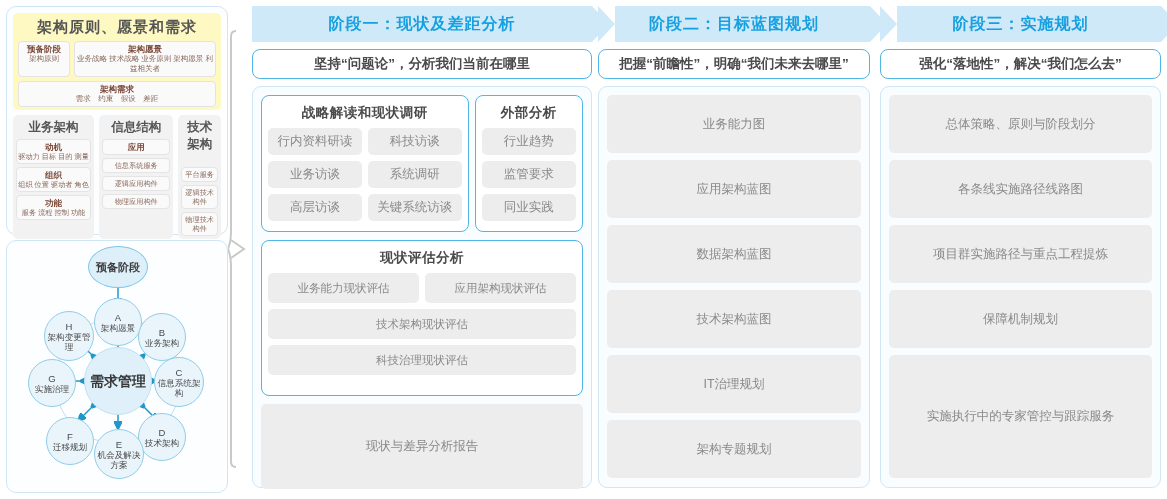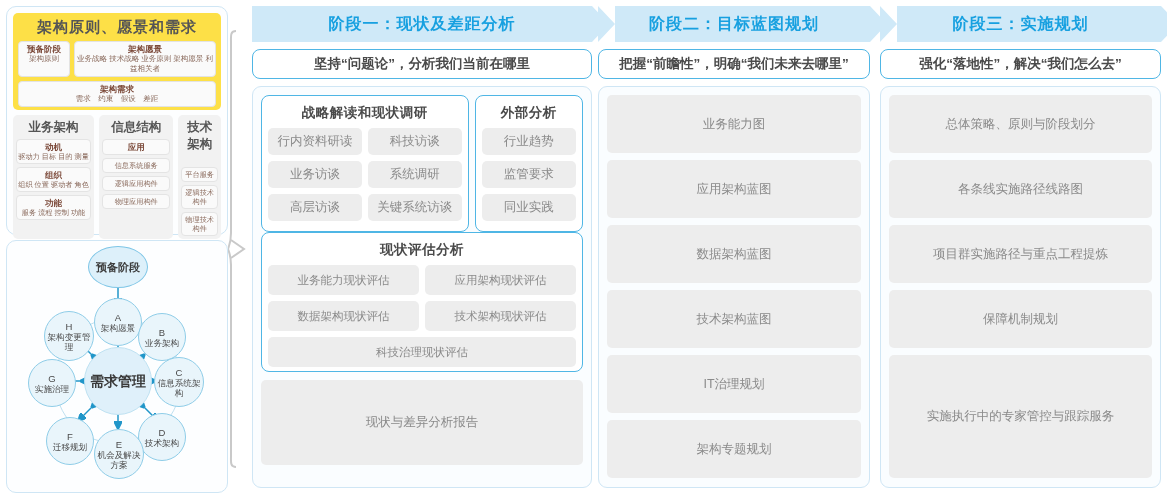--- a/index.html
+++ b/index.html
@@ -12,21 +12,21 @@
 
   
   .left-col{position:absolute;left:6px;top:6px;width:222px;height:487px;}
   .lpanel{
     background:#fdfeff;border:1px solid #cfe6f5;border-radius:10px;
     box-sizing:border-box;
   }
   .lpanel-top{position:absolute;left:0;top:0;width:222px;height:229px;padding:6px;}
   .lpanel-bot{position:absolute;left:0;top:234px;width:222px;height:253px;}
 
-  .grp{background:#fde047;border-radius:5px;padding:4px;margin-bottom:5px;}
+  .grp{background:#fef9c3;border-radius:5px;padding:4px;margin-bottom:5px;}
   .grp-title{
     text-align:center;font-weight:bold;color:#555;letter-spacing:1px;
   }
   .t18{font-size:15px;}
   .cell{
     background:#fafafa;border:1px solid #e3e3e3;border-radius:4px;
     text-align:center;color:#7a5c4e;box-sizing:border-box;
   }
   .cell-h{font-weight:bold;font-size:8.5px;line-height:10px;color:#7c4a3a;}
   .cell-s{font-size:7.5px;line-height:10px;color:#8a6a5c;}
@@ -324,29 +324,28 @@
         <div class="inner-card" style="flex:1;">
           <div class="inner-title">外部分析</div>
           <div class="stack">
             <div class="chip" style="height:27px;">行业趋势</div>
             <div class="chip" style="height:27px;">监管要求</div>
             <div class="chip" style="height:27px;">同业实践</div>
           </div>
         </div>
       </div>
 
-      <div class="inner-card" style="height:140px;">
+      <div class="inner-card" style="margin-top:8px;height:156px;">
         <div class="inner-title">现状评估分析</div>
         <div class="stack">
           <div class="grid2">
             <div class="chip sm" style="height:30px;">业务能力现状评估</div>
             <div class="chip sm" style="height:30px;">应用架构现状评估</div>
           </div>
           <div class="grid2">
-            <div class="chip sm" style="height:30px;">数据架构现状评估</div>
             <div class="chip sm" style="height:30px;">技术架构现状评估</div>
           </div>
           <div class="chip sm" style="height:30px;">科技治理现状评估</div>
         </div>
       </div>
 
       <div class="chip" style="margin-top:8px;height:85px;font-size:12.5px;text-align:right;">现状与差异分析报告</div>
     </div>
   </div>
 

